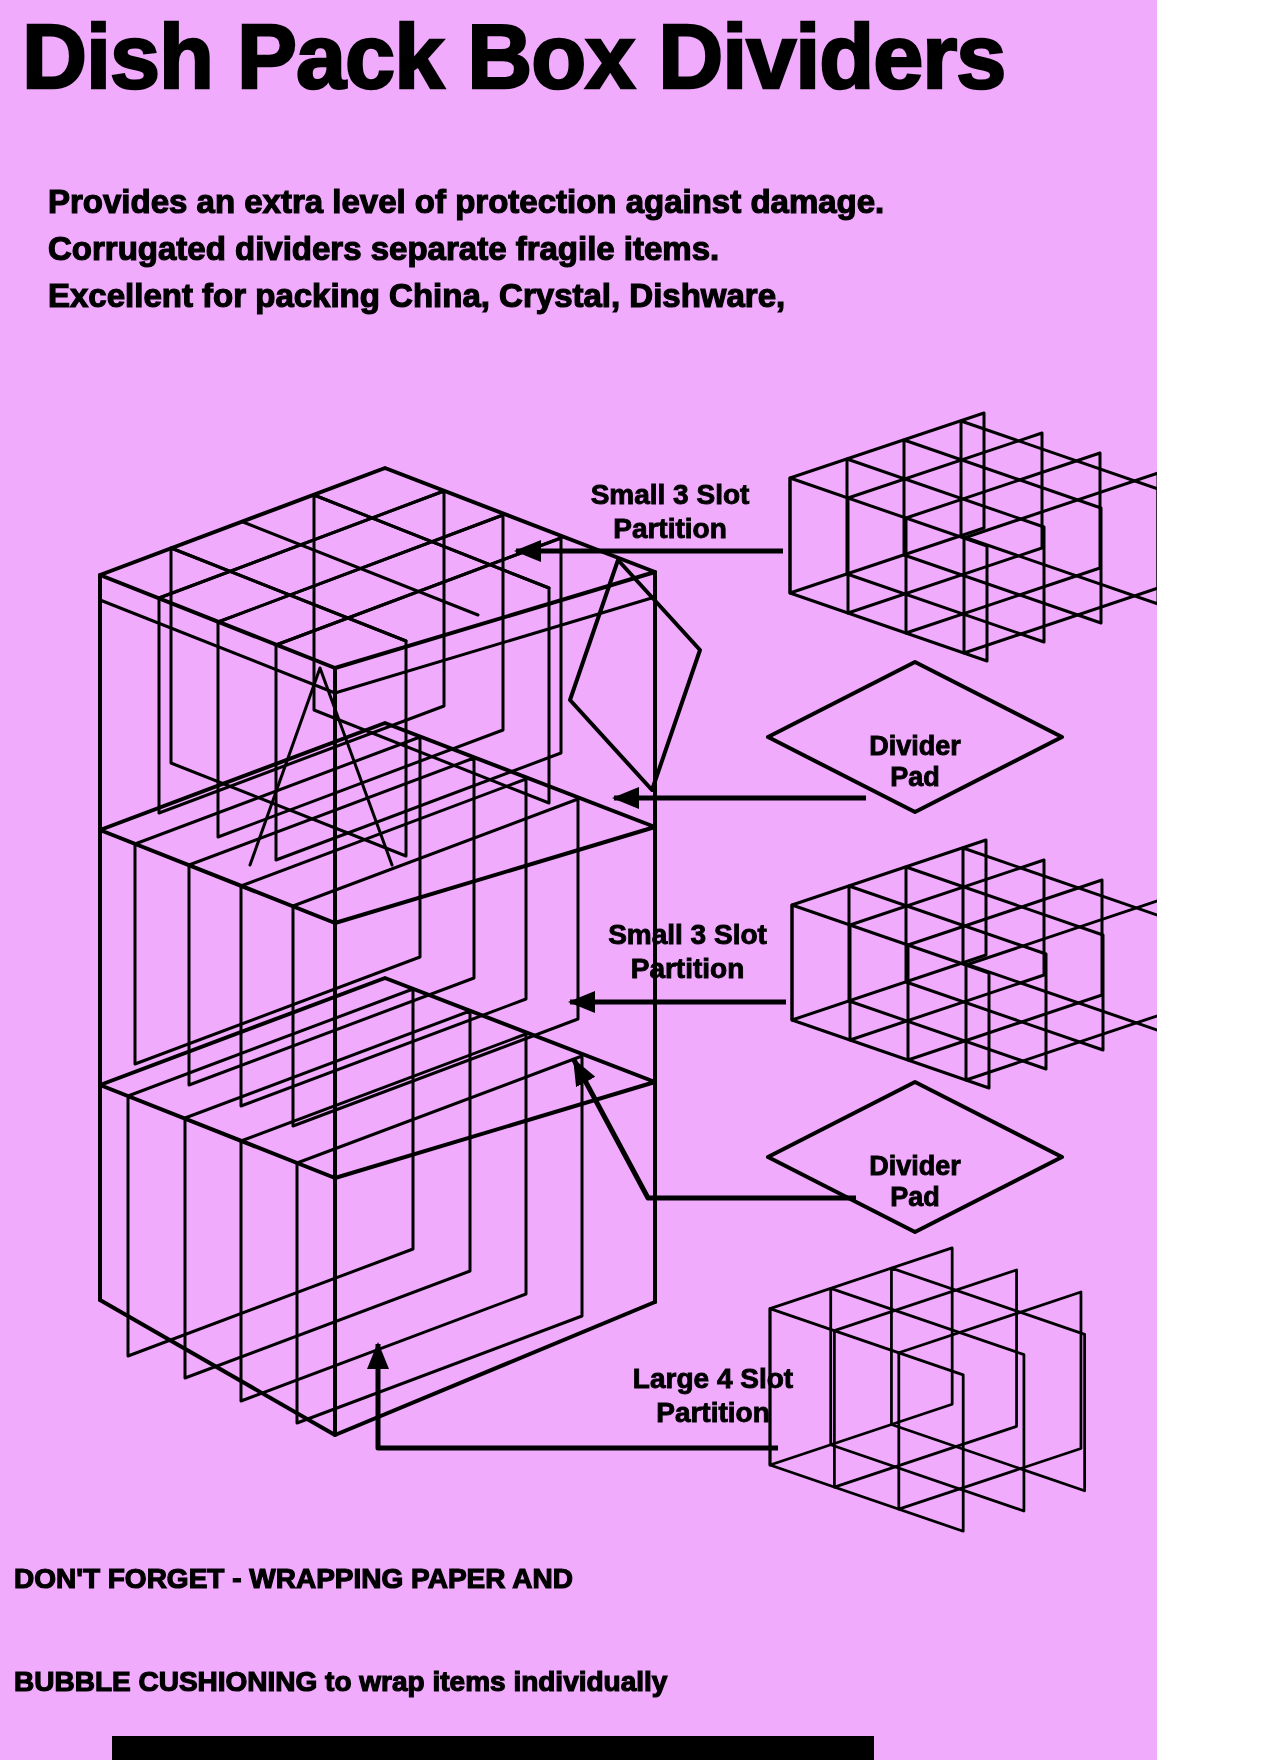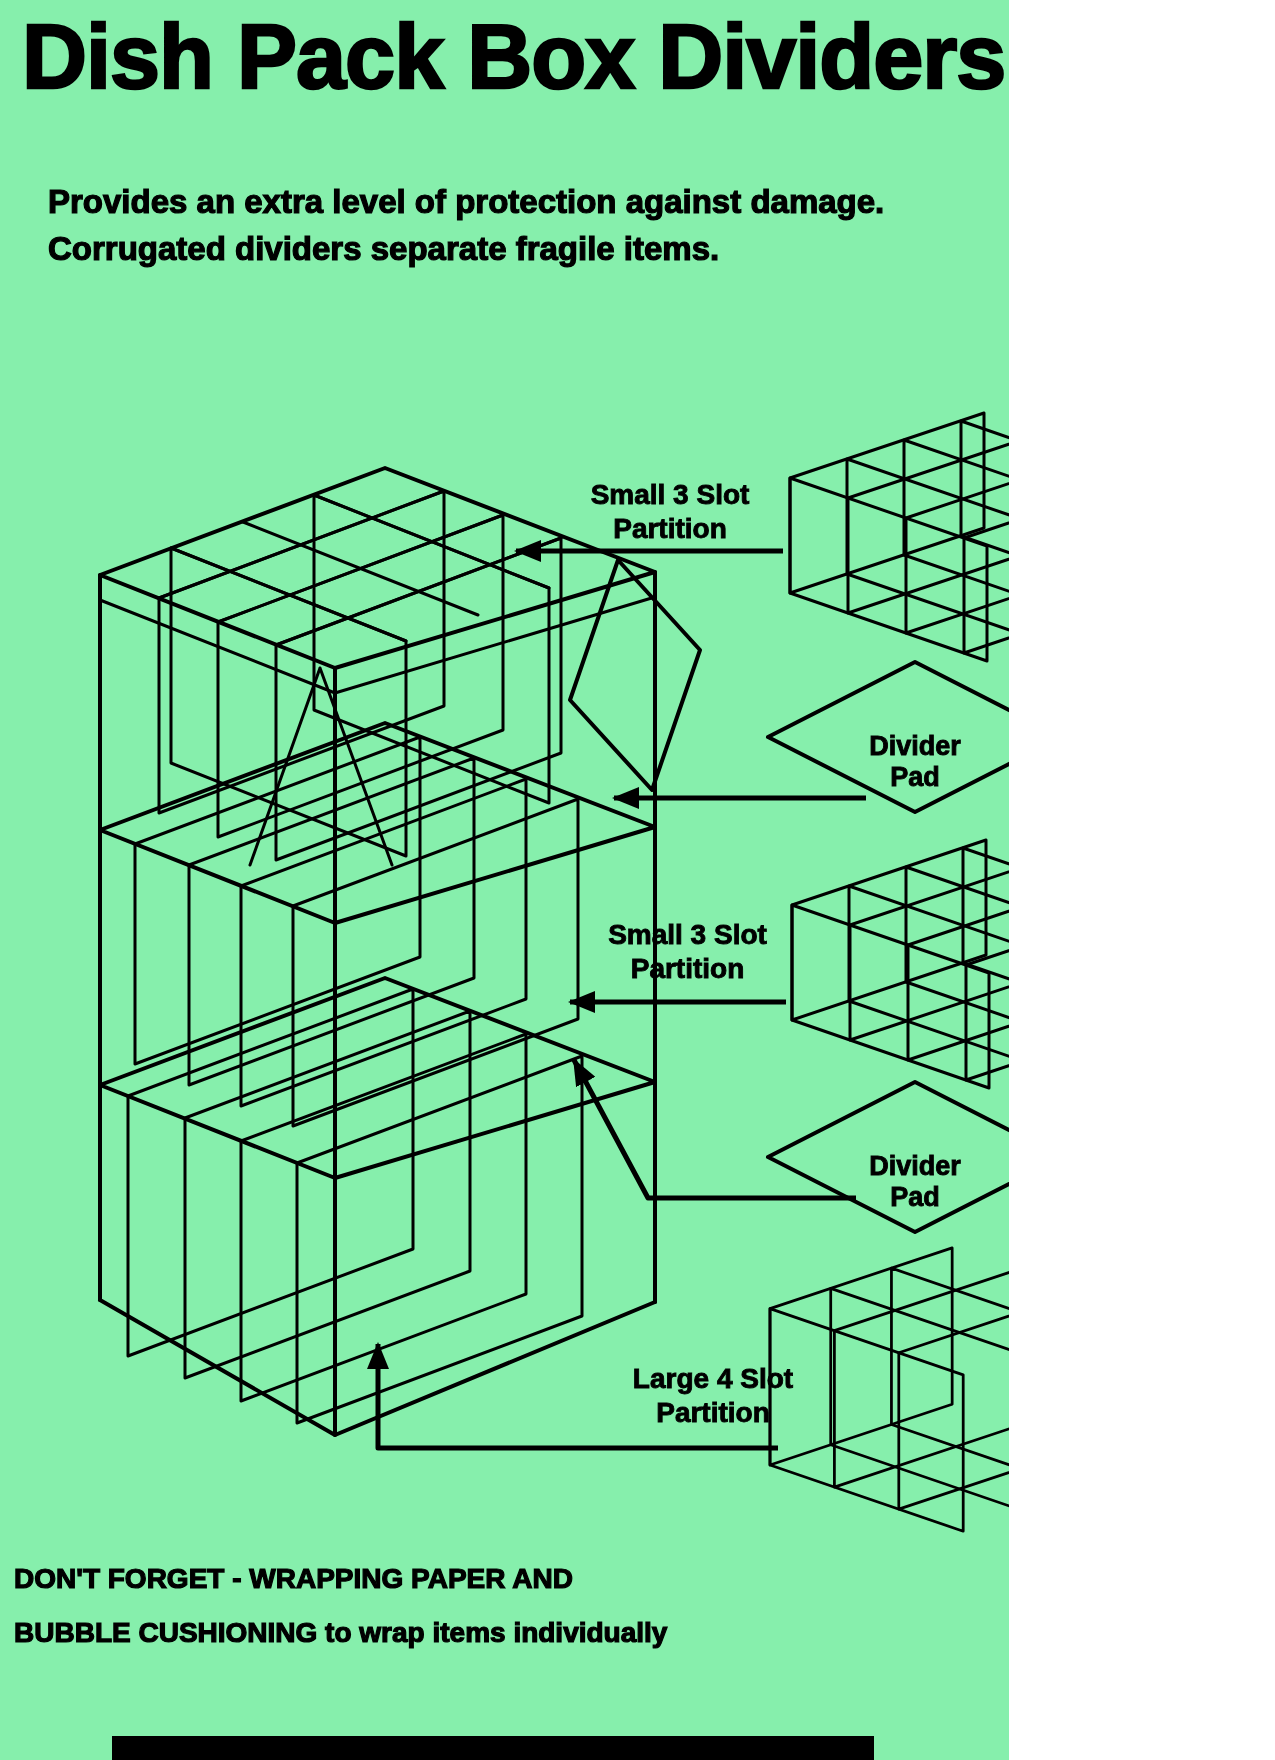--- a/index.html
+++ b/index.html
@@ -4,23 +4,23 @@
 <style>
   html, body {
     margin: 0;
     padding: 0;
     background: #ffffff;
     font-family: "Liberation Sans", sans-serif;
     color: #000000;
   }
   #page {
     position: relative;
-    width: 1009px;
+    width: 1157px;
     height: 1760px;
-    background: #86efac;
+    background: #f0abfc;
     overflow: hidden;
   }
   .page-title {
     position: absolute;
     left: 22px;
     top: 6px;
     width: 1240px;
     font-size: 90px;
     font-weight: 900;
     letter-spacing: -1px;
@@ -83,20 +83,21 @@
 </head>
 <body>
 
 <div id="page">
 
   <div class="page-title">Dish Pack Box Dividers</div>
 
   <div class="intro">
     <div>Provides an extra level of protection against damage.</div>
     <div>Corrugated dividers separate fragile items.</div>
+    <div>Excellent for packing China, Crystal, Dishware,</div>
   </div>
 
   <svg class="art" width="1275" height="1760" viewBox="0 0 1275 1760">
     <defs>
       <marker id="ah" markerUnits="userSpaceOnUse" markerWidth="28" markerHeight="22" refX="25" refY="11" orient="auto">
         <path d="M0,0 L27,11 L0,22 z" fill="#000"></path>
       </marker>
       <g id="crate-small">
         <polygon class="ln3" points="171,3 368,71 368,186 171,118"></polygon>
         <polygon class="ln3" points="114,22 311,90 311,205 114,137"></polygon>
@@ -202,17 +203,17 @@
     <span>Divider</span>
     <span>Pad</span>
   </div>
 
   <div class="callout" style="left:588px; top:1362px; width:250px;">
     <span>Large 4 Slot</span>
     <span>Partition</span>
   </div>
 
   <div class="footer-line" style="top:1563px;">DON'T FORGET - WRAPPING PAPER AND</div>
-  <div class="footer-line" style="top:1617px;">BUBBLE CUSHIONING to wrap items individually</div>
+  <div class="footer-line" style="top:1666px;">BUBBLE CUSHIONING to wrap items individually</div>
 
   <div class="bottom-bar"></div>
 
 </div>
 
 </body></html>

